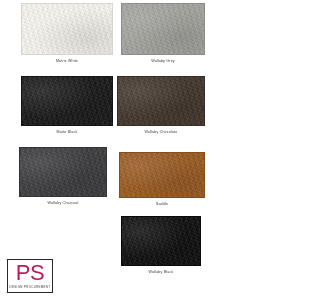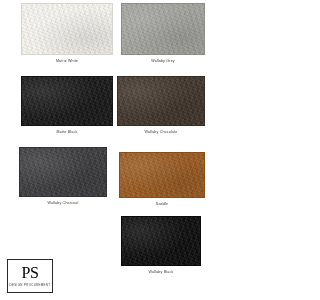--- a/index.html
+++ b/index.html
@@ -78,25 +78,25 @@
     height: 34px;
     border: 1px solid #2a2a2a;
     box-sizing: border-box;
     display: flex;
     flex-direction: column;
     align-items: center;
     justify-content: center;
     background: #ffffff;
   }
   #logo .mark {
-    font-family: Liberation Serif, serif;
-    font-size: 16px;
+    font-family: Liberation Sans, sans-serif;
+    font-size: 22px;
     line-height: 0.95;
     font-weight: 400;
-    color: #000000;
+    color: #be185d;
     letter-spacing: -0.5px;
   }
   #logo .tagline {
     margin-top: 2px;
     font-size: 2.9px;
     letter-spacing: 0.35px;
     color: #3a3a3a;
     white-space: nowrap;
     text-transform: uppercase;
   }

